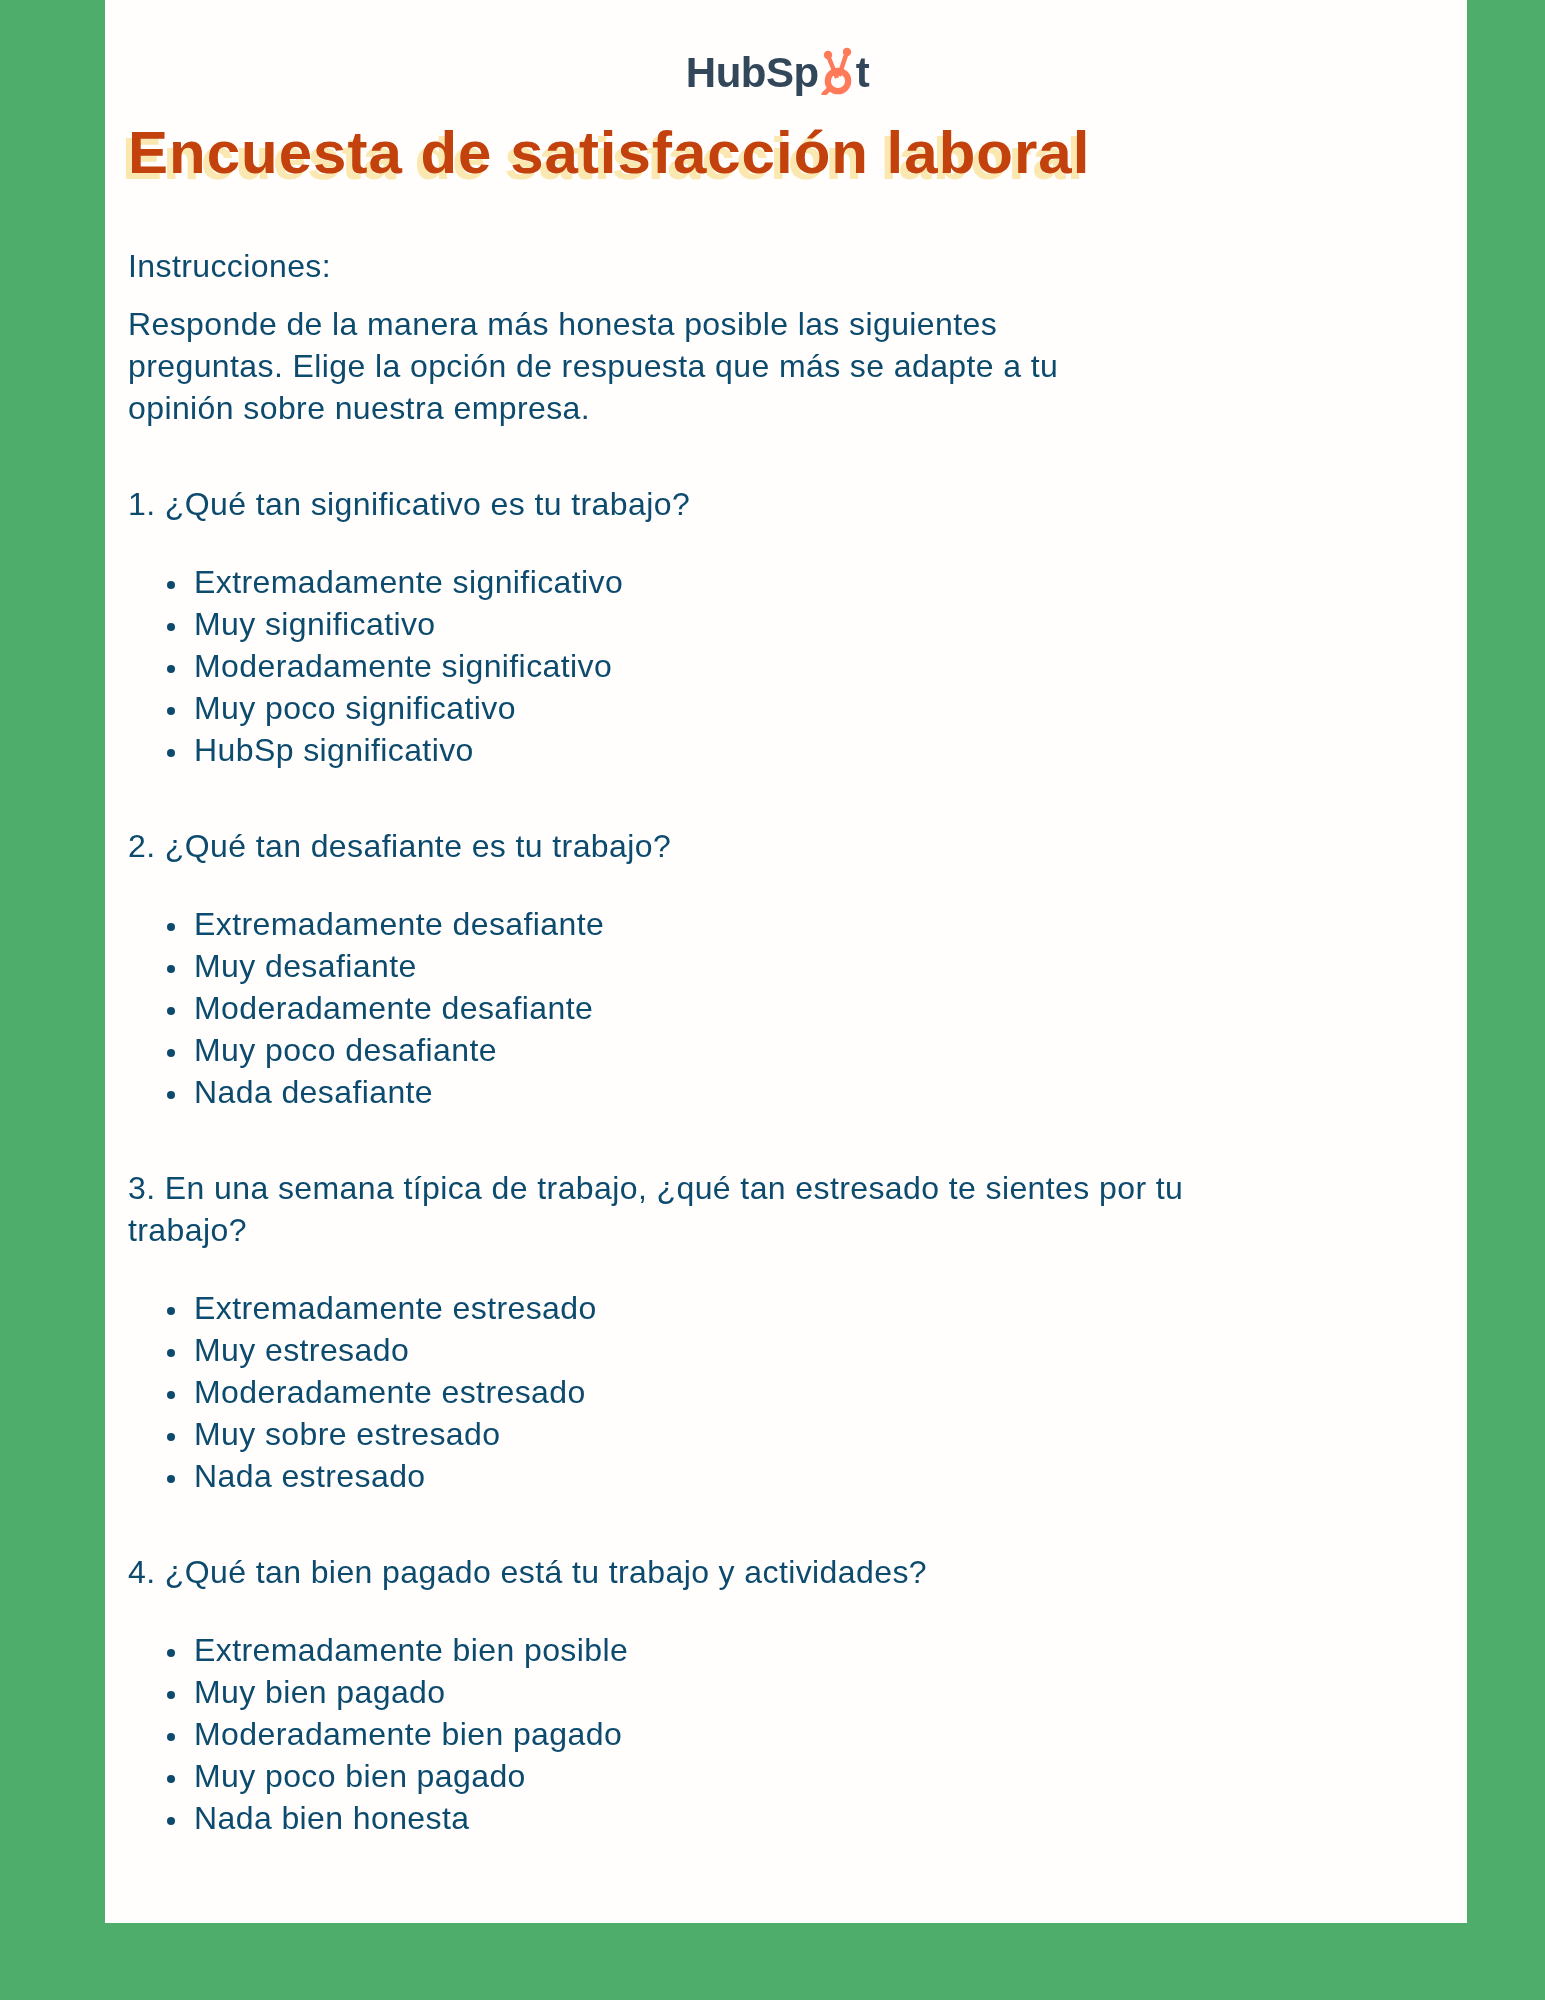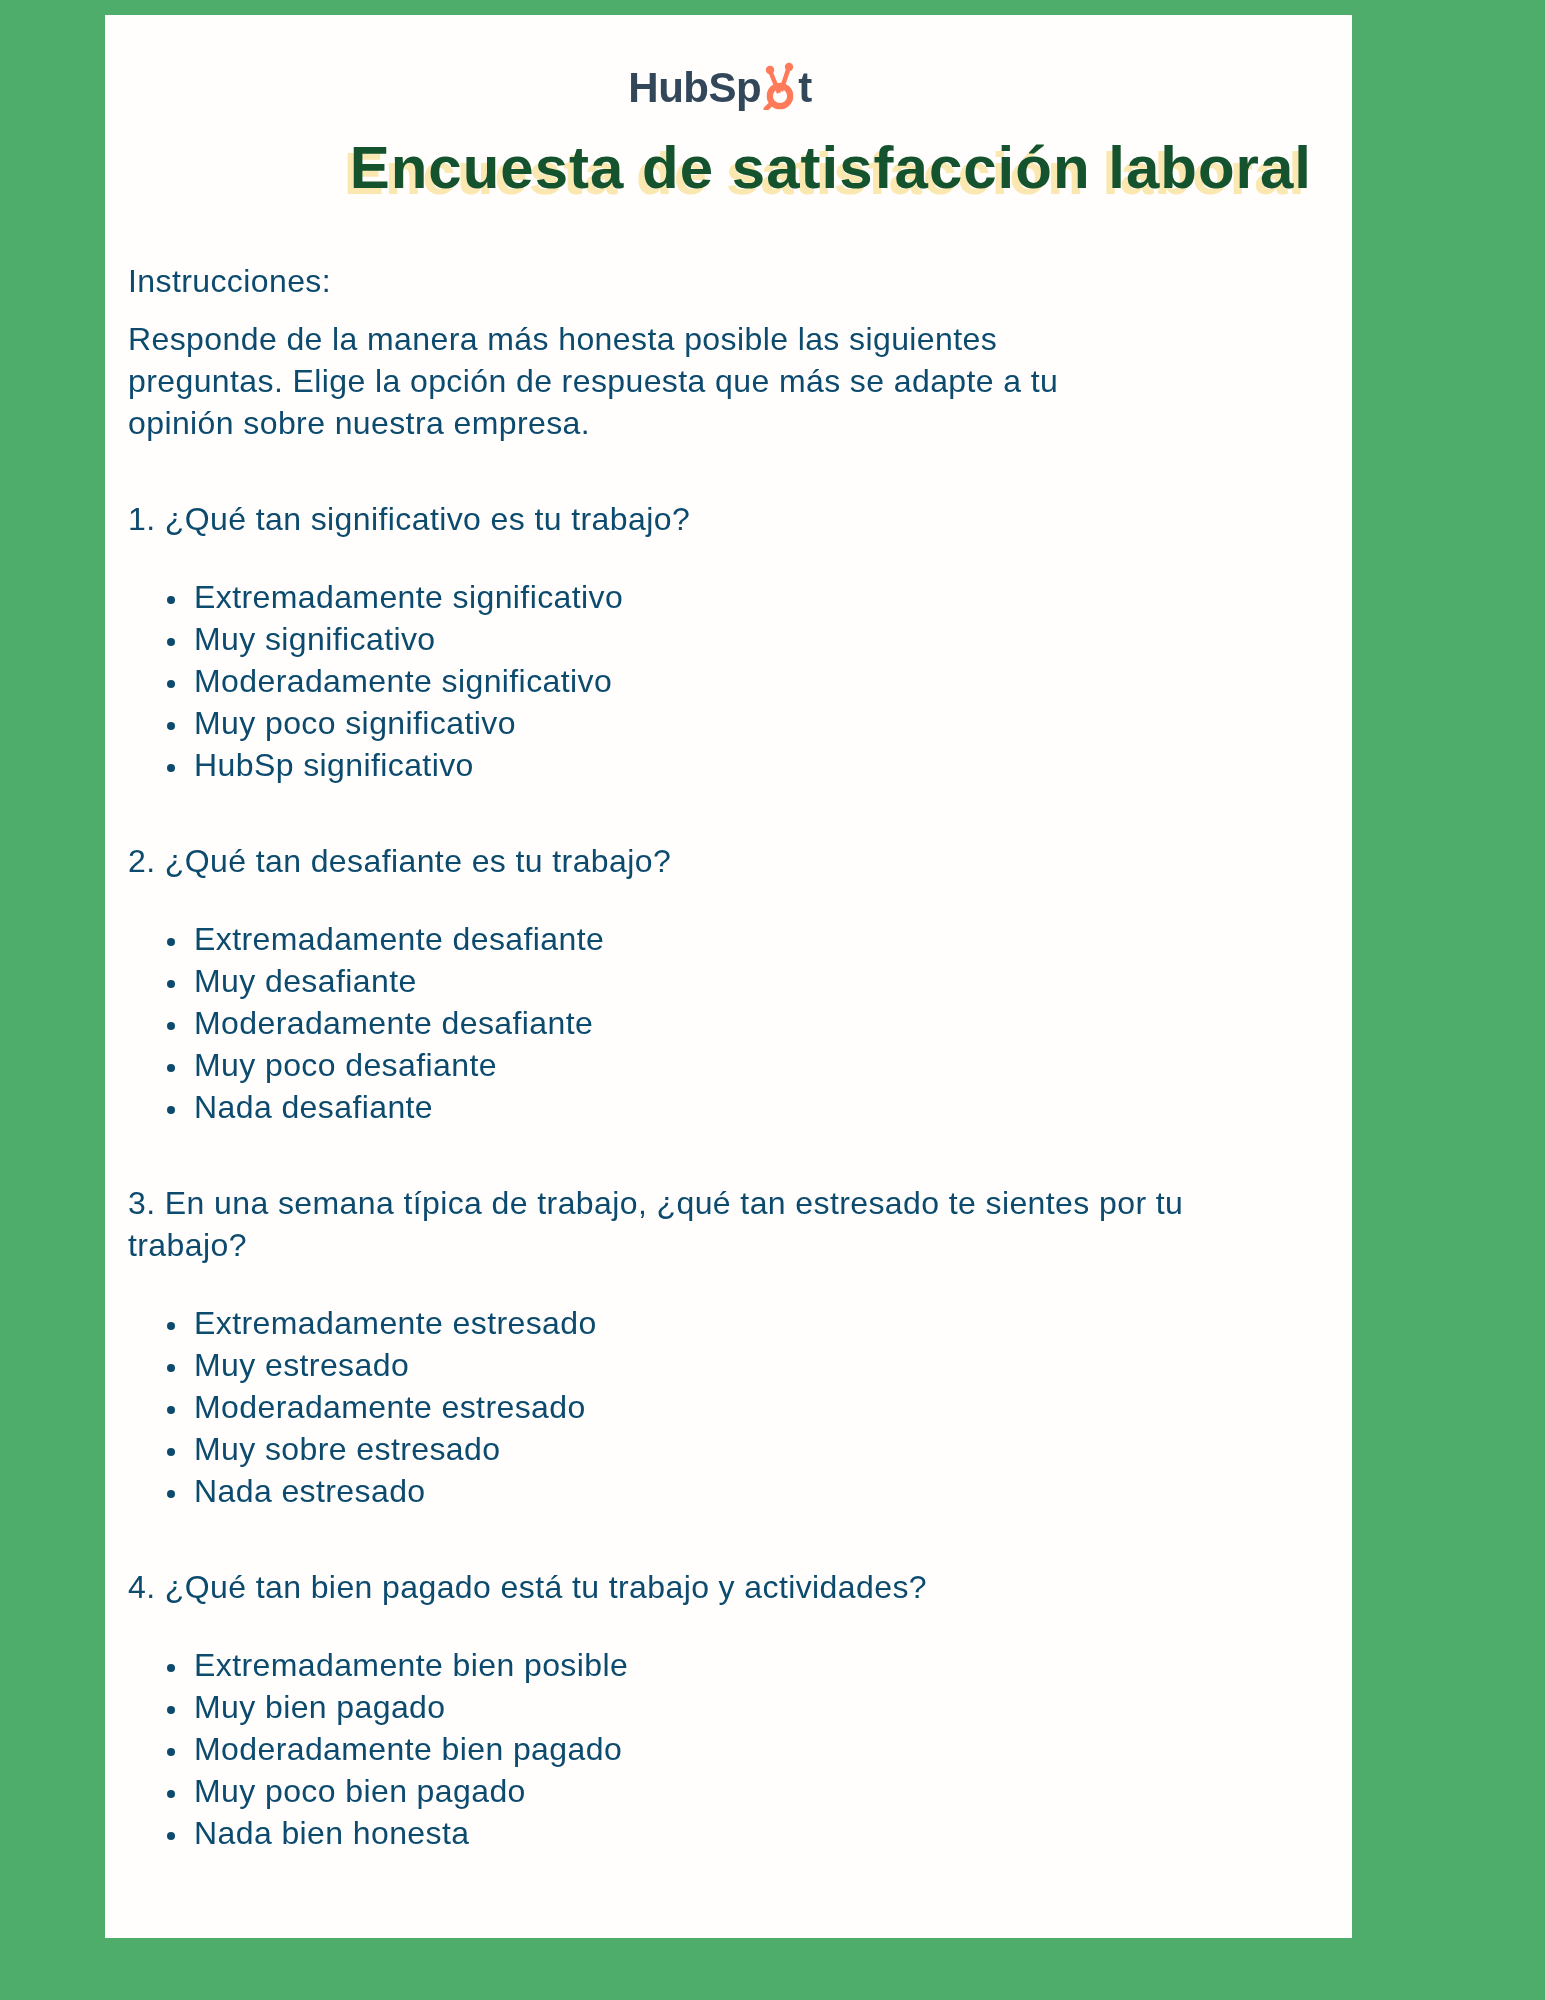--- a/index.html
+++ b/index.html
@@ -5,22 +5,22 @@
   html, body { margin: 0; padding: 0; }
   body {
     width: 1545px; height: 2000px;
     background: #4fad6c;
     font-family: "Liberation Sans", sans-serif;
     position: relative;
     overflow: hidden;
   }
   .paper {
     position: absolute;
-    left: 105px; top: 15px;
-    width: 1247px; height: 1923px;
+    left: 105px; top: 0;
+    width: 1362px; height: 1923px;
     background: #fffefc;
     box-sizing: border-box;
     padding: 0 40px 0 23px;
   }
   .logo-row {
     display: flex;
     justify-content: center;
     align-items: flex-end;
     padding-top: 44px;
     height: 50px;
@@ -38,23 +38,22 @@
     width: 36px; height: 50px;
     margin: 0 0px -1px 1px;
     display: block;
   }
   h1.title {
     margin: 24px 0 0 0;
     font-size: 60px;
     font-weight: bold;
     letter-spacing: 1px;
     line-height: 1.15;
-    color: #14532d;
+    color: #c2410c;
     text-shadow: -6px 6px 0 #fbe8b0;
-    text-align: right;
   }
   .body-text {
     color: #0c4a6e;
     font-size: 32px;
     letter-spacing: 0.4px;
     line-height: 42px;
   }
   .instructions { margin-top: 58px; }
   .intro { margin-top: 16px; max-width: 960px; }
   .question { margin-top: 54px; max-width: 1075px; }

